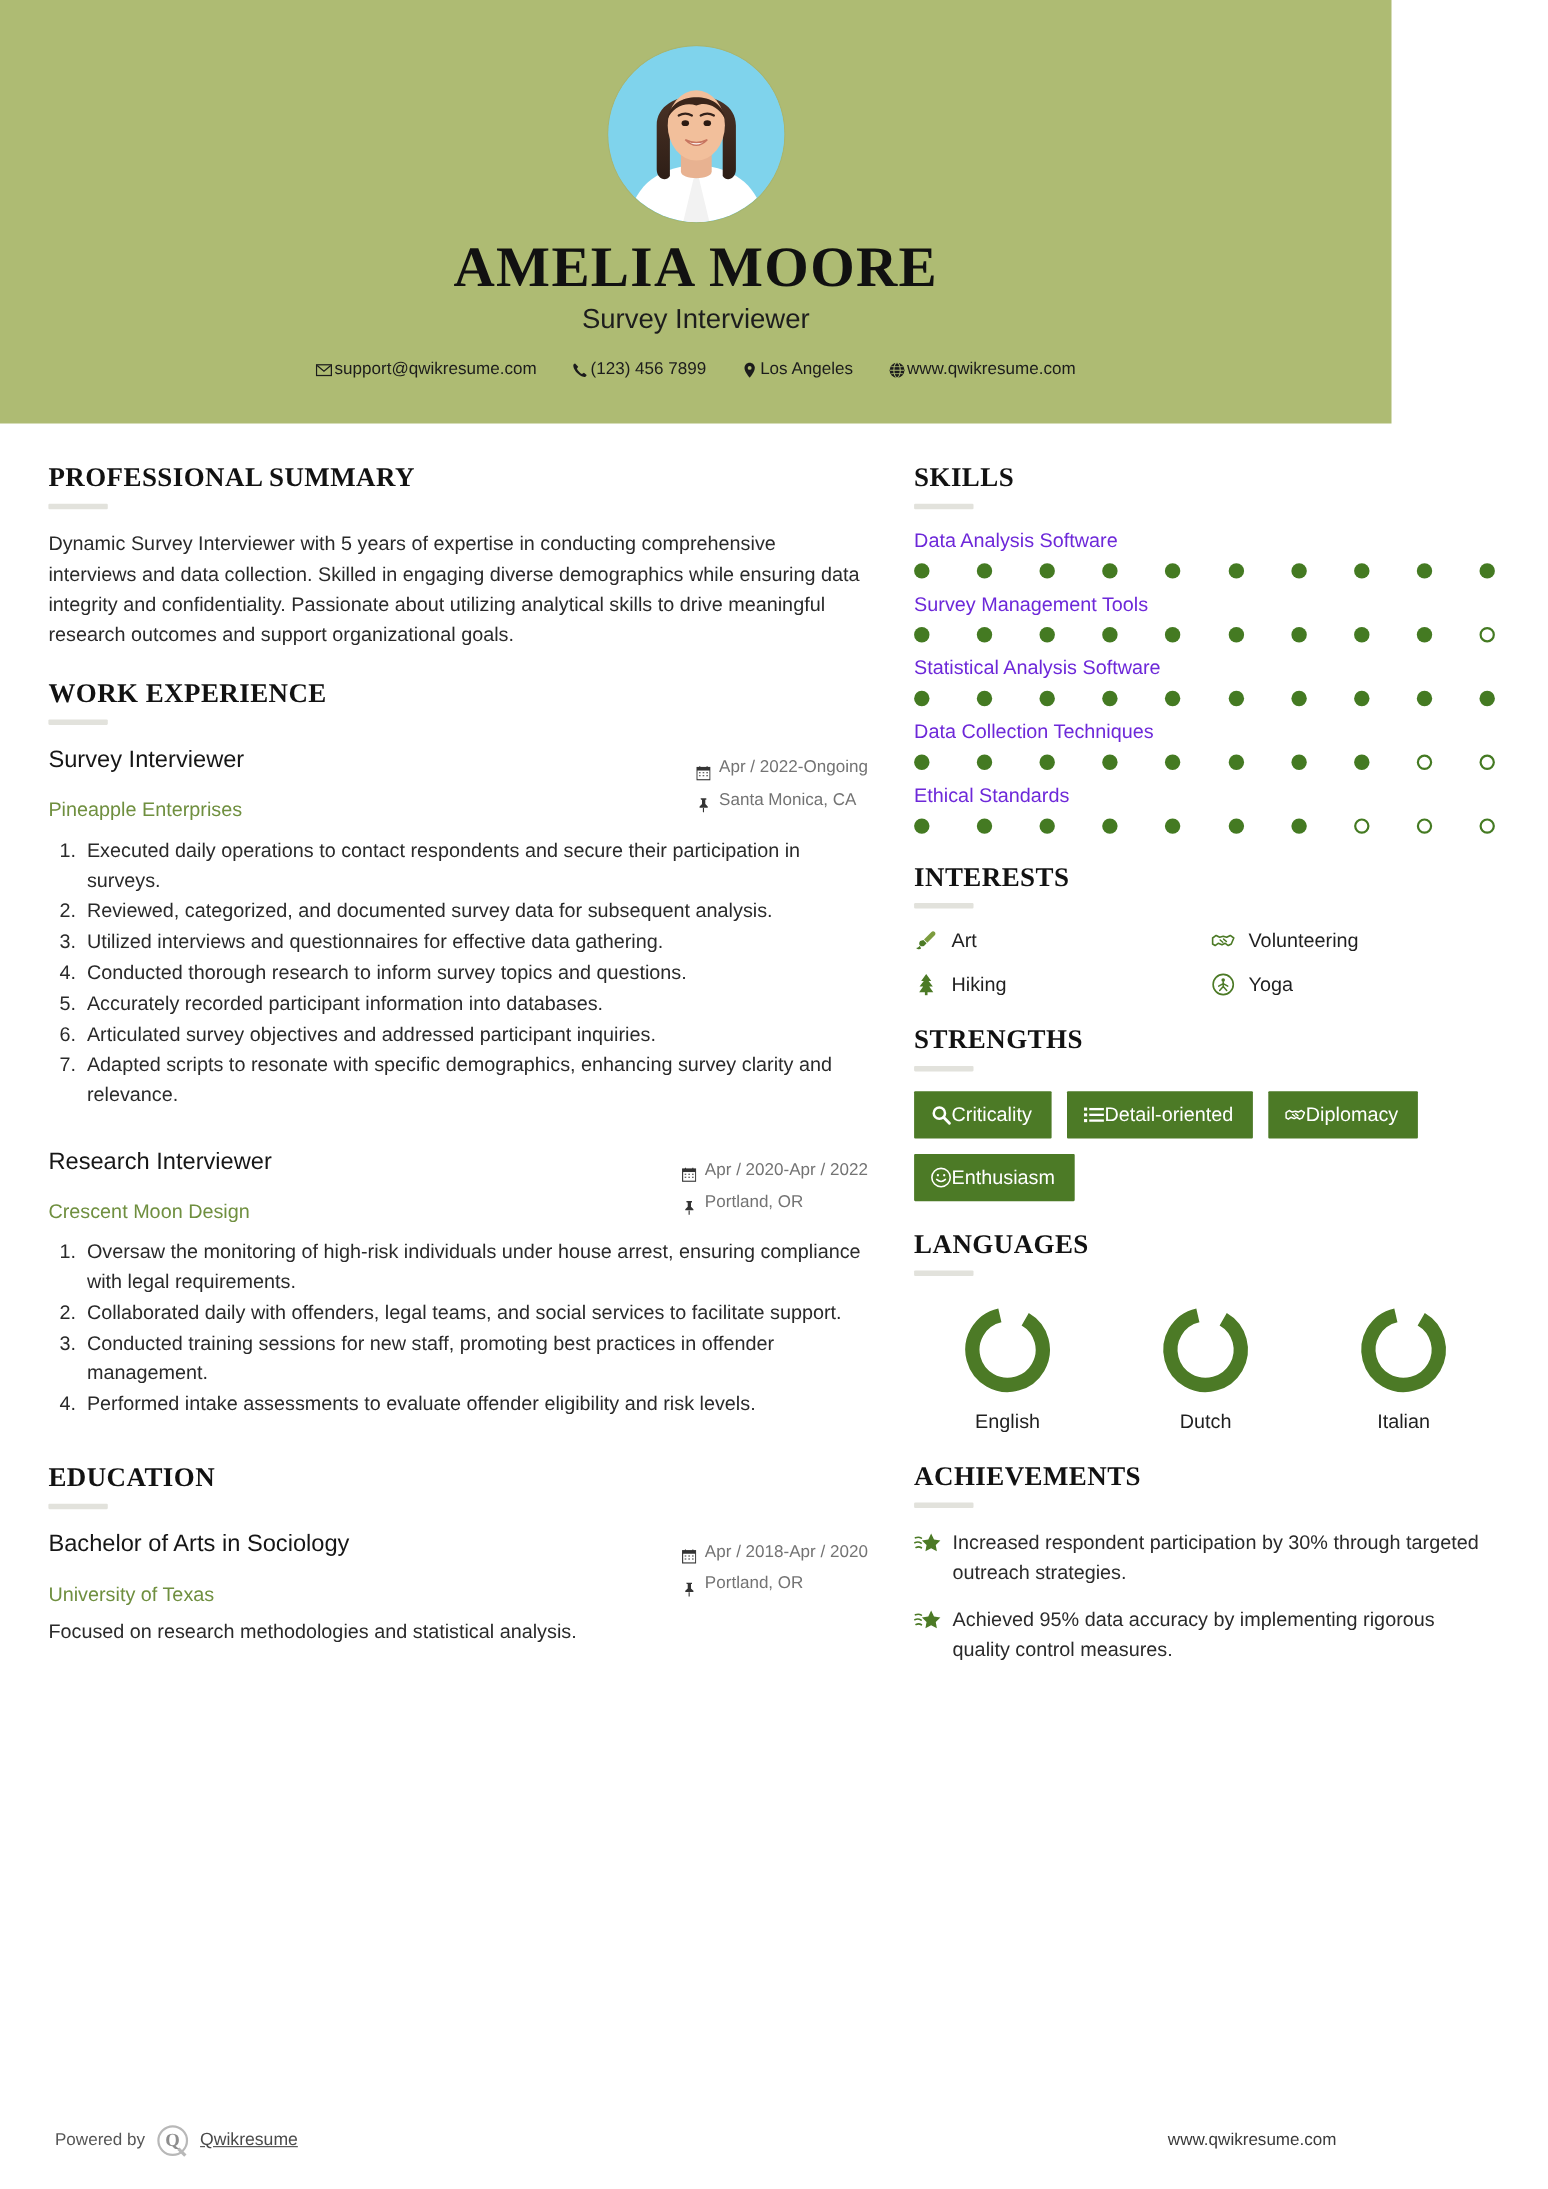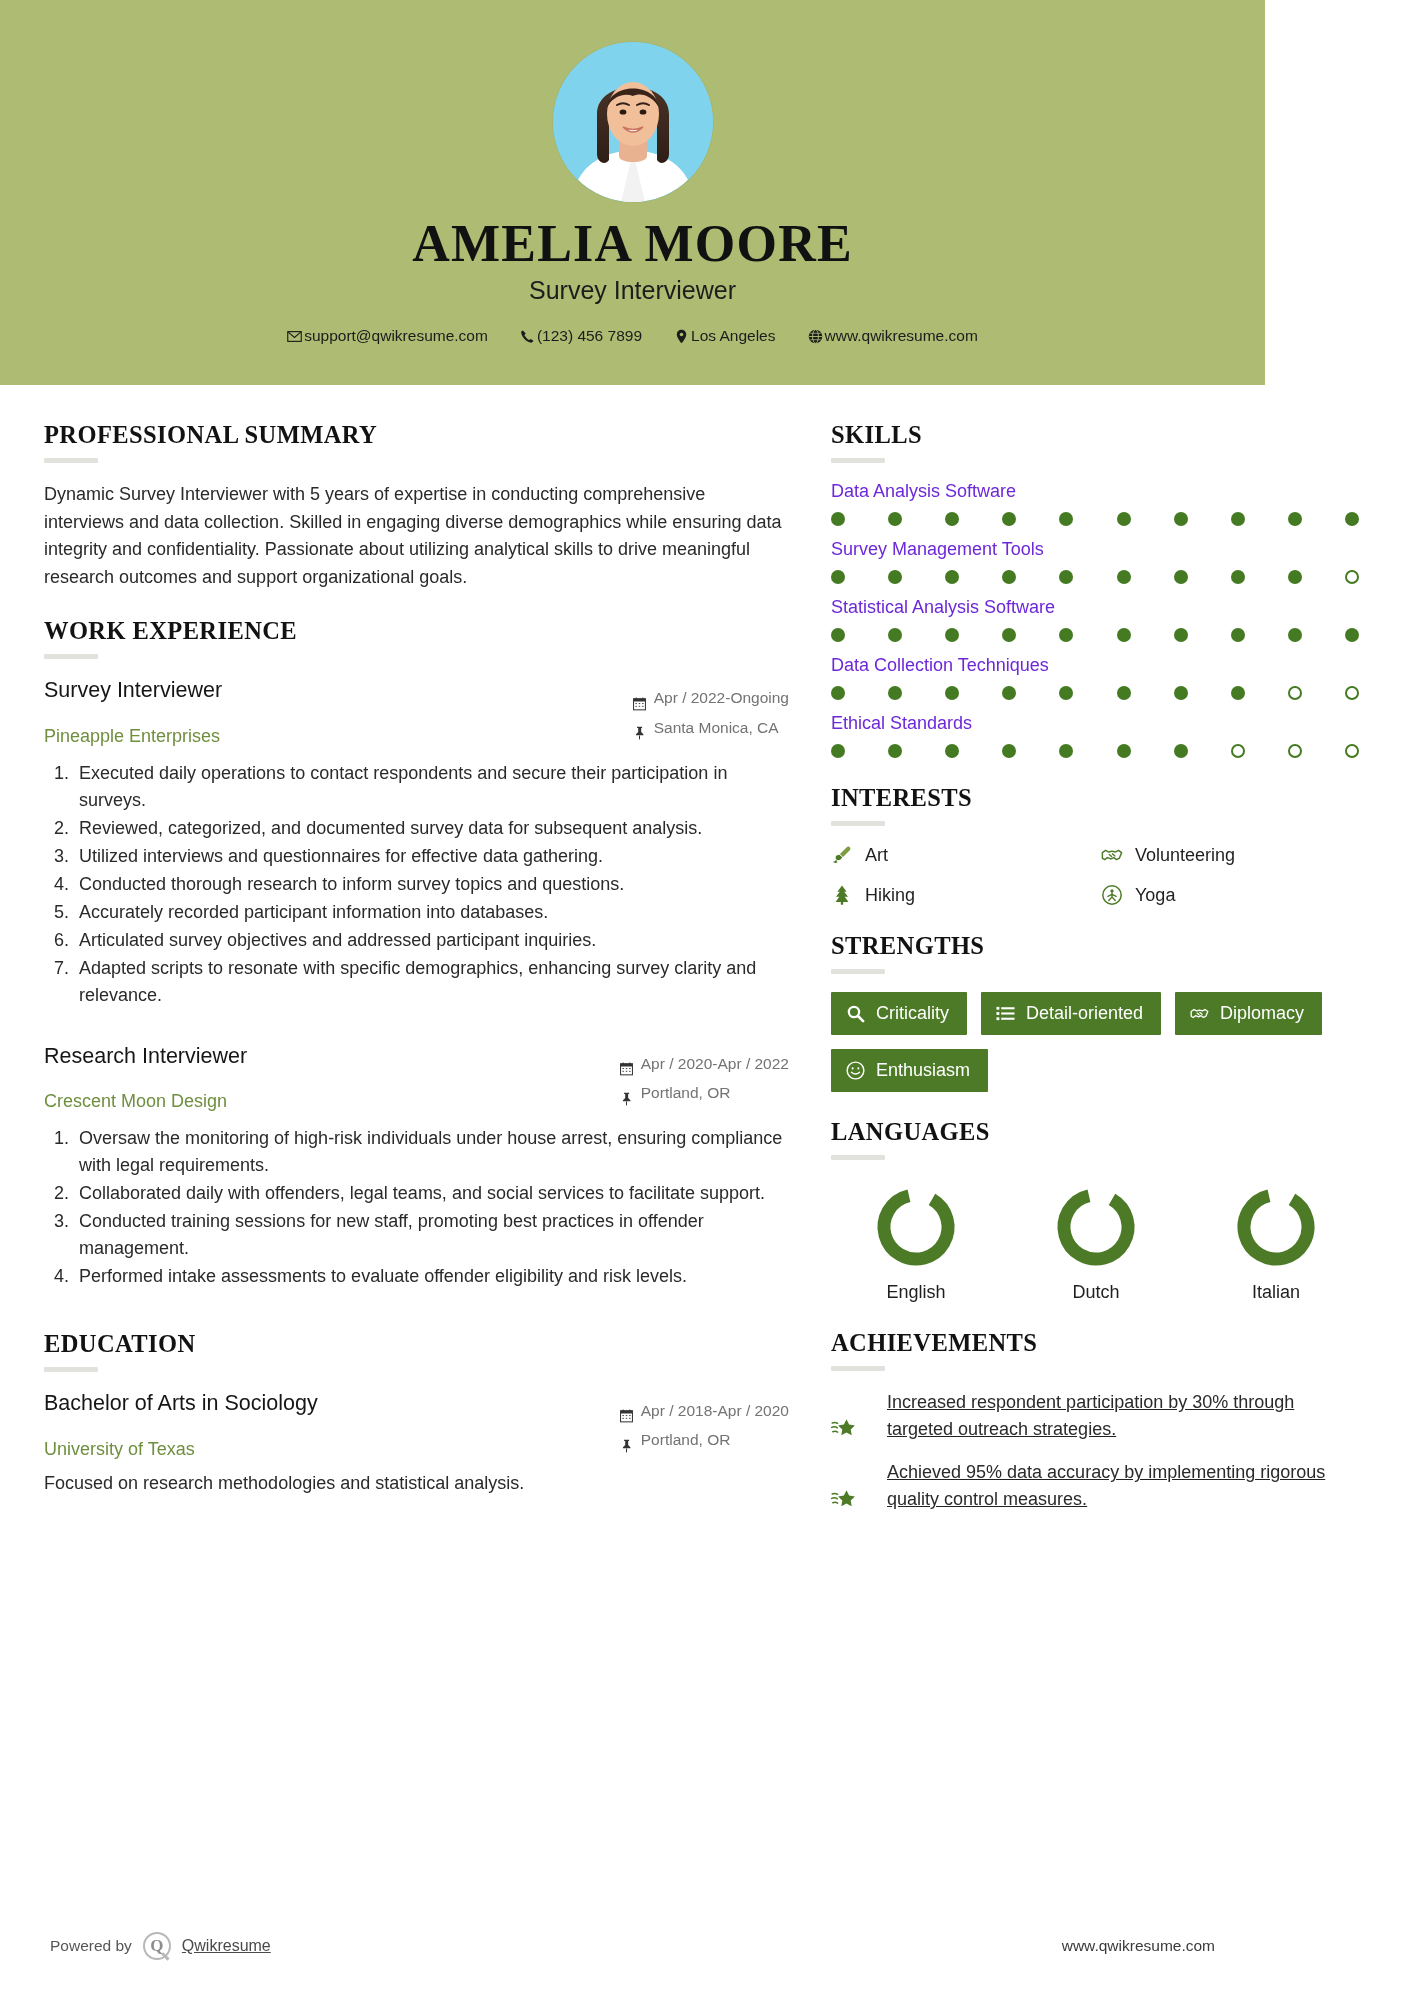--- a/index.html
+++ b/index.html
@@ -144,33 +144,33 @@
   .interest { display:flex; align-items:center; gap: 12px; font-size: 18px; color:#1f1f1f; }
   .interest .ii { width: 22px; height: 22px; flex:0 0 auto; display:block; }
 
   
   .strength-grid { display:flex; flex-wrap: wrap; gap: 14px; }
   .strength {
     background: #4c7a26;
     color: #ffffff;
     font-size: 18px;
     padding: 11px 18px 11px 15px;
-    display:flex; align-items:center; gap:11px;
+    display:flex; align-items:center; 
     border-radius: 1px;
   }
   .strength .si { width: 19px; height: 19px; flex:0 0 auto; display:block; }
 
   
   .lang-grid { display:flex; justify-content: space-between; padding: 6px 10px 0 10px; }
   .lang { text-align:center; width: 150px; }
   .lang svg { display:block; margin: 0 auto; }
   .lang-name { font-size: 18px; color:#1f1f1f; margin-top: 12px; }
 
   
-  .ach { display:flex; gap: 30px; margin-bottom: 17px; align-items: flex-end; text-decoration: underline; }
+  .ach { display:flex; gap: 9px; margin-bottom: 17px; align-items: flex-start; }
   .ach .ai { width: 26px; height: 26px; flex:0 0 auto; margin-top: 2px; display:block; }
   .ach-text { font-size: 18px; line-height: 1.48; color:#2a2a2a; }
 
   
   .footer {
     margin-top: auto;
     padding: 26px 50px 30px 50px;
     display:flex; justify-content: space-between; align-items:center;
   }
   .powered { display:flex; align-items:center; gap: 11px; }

